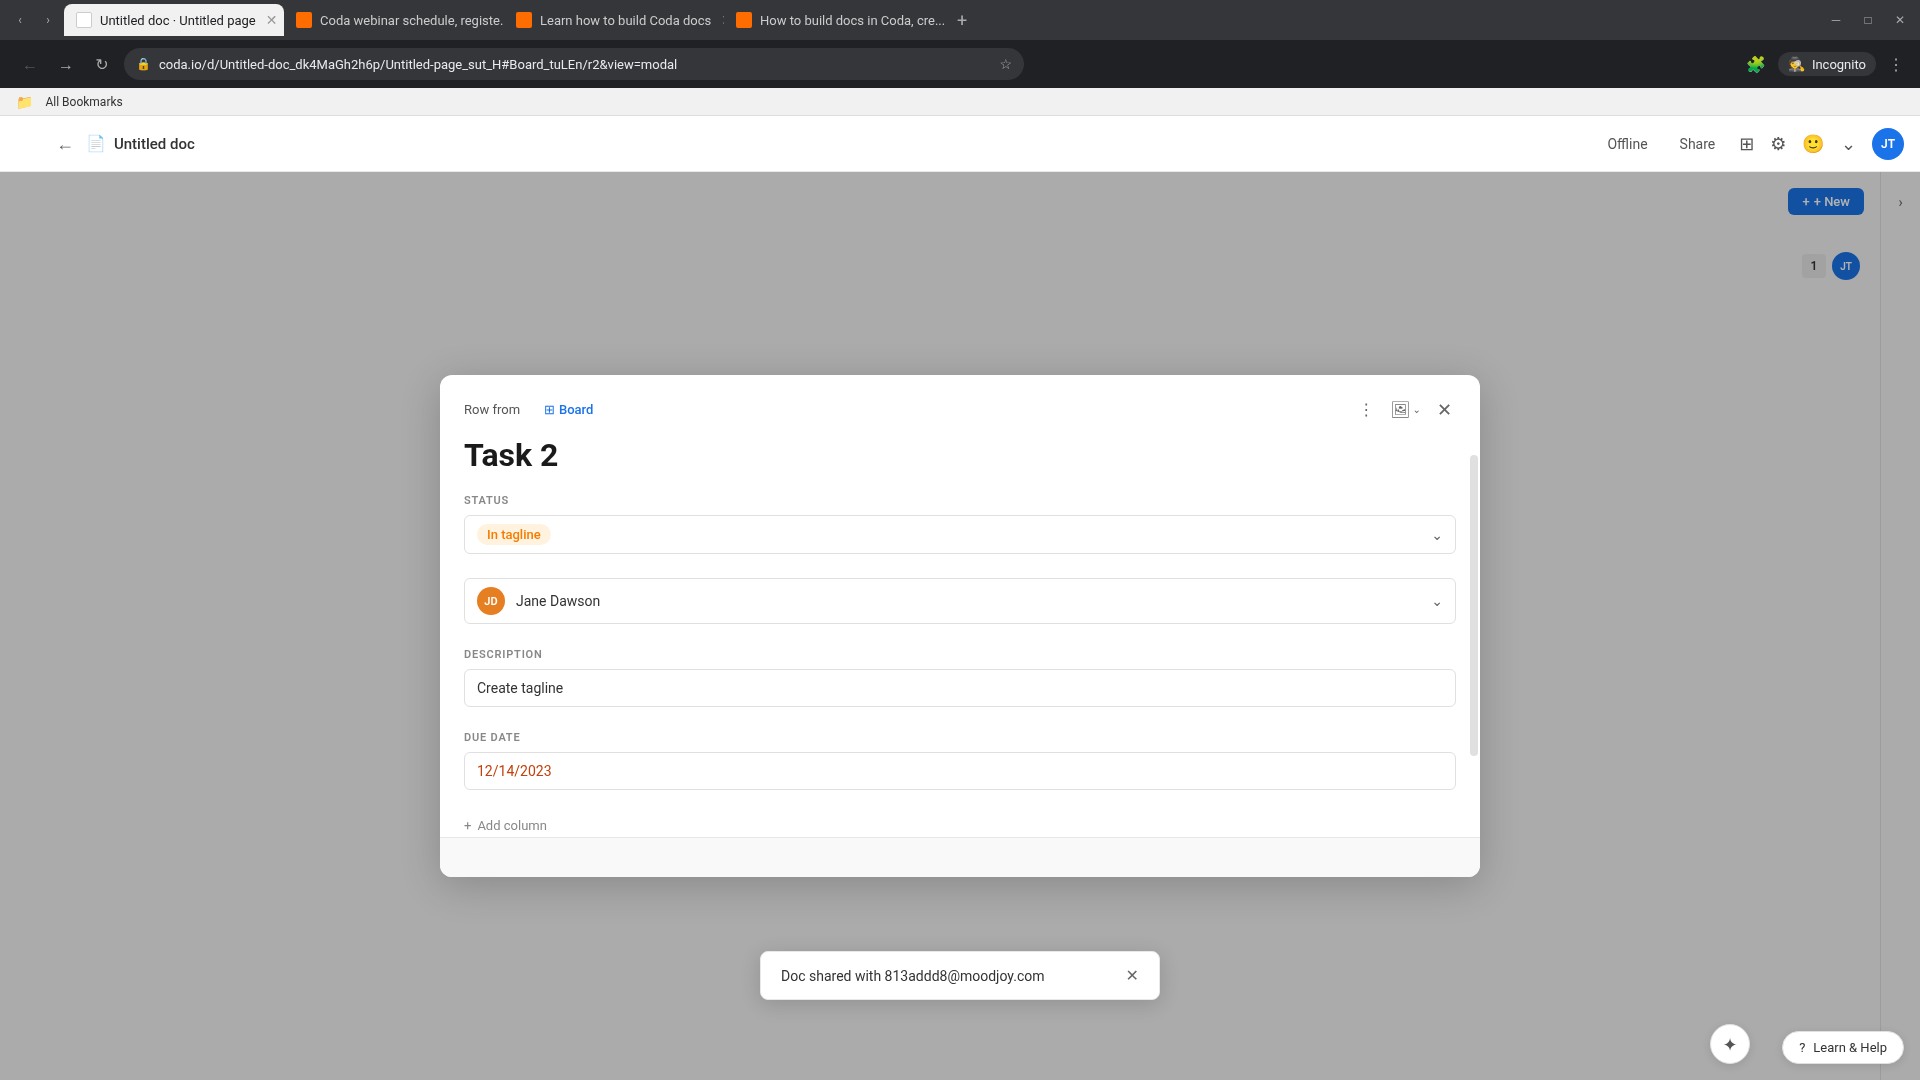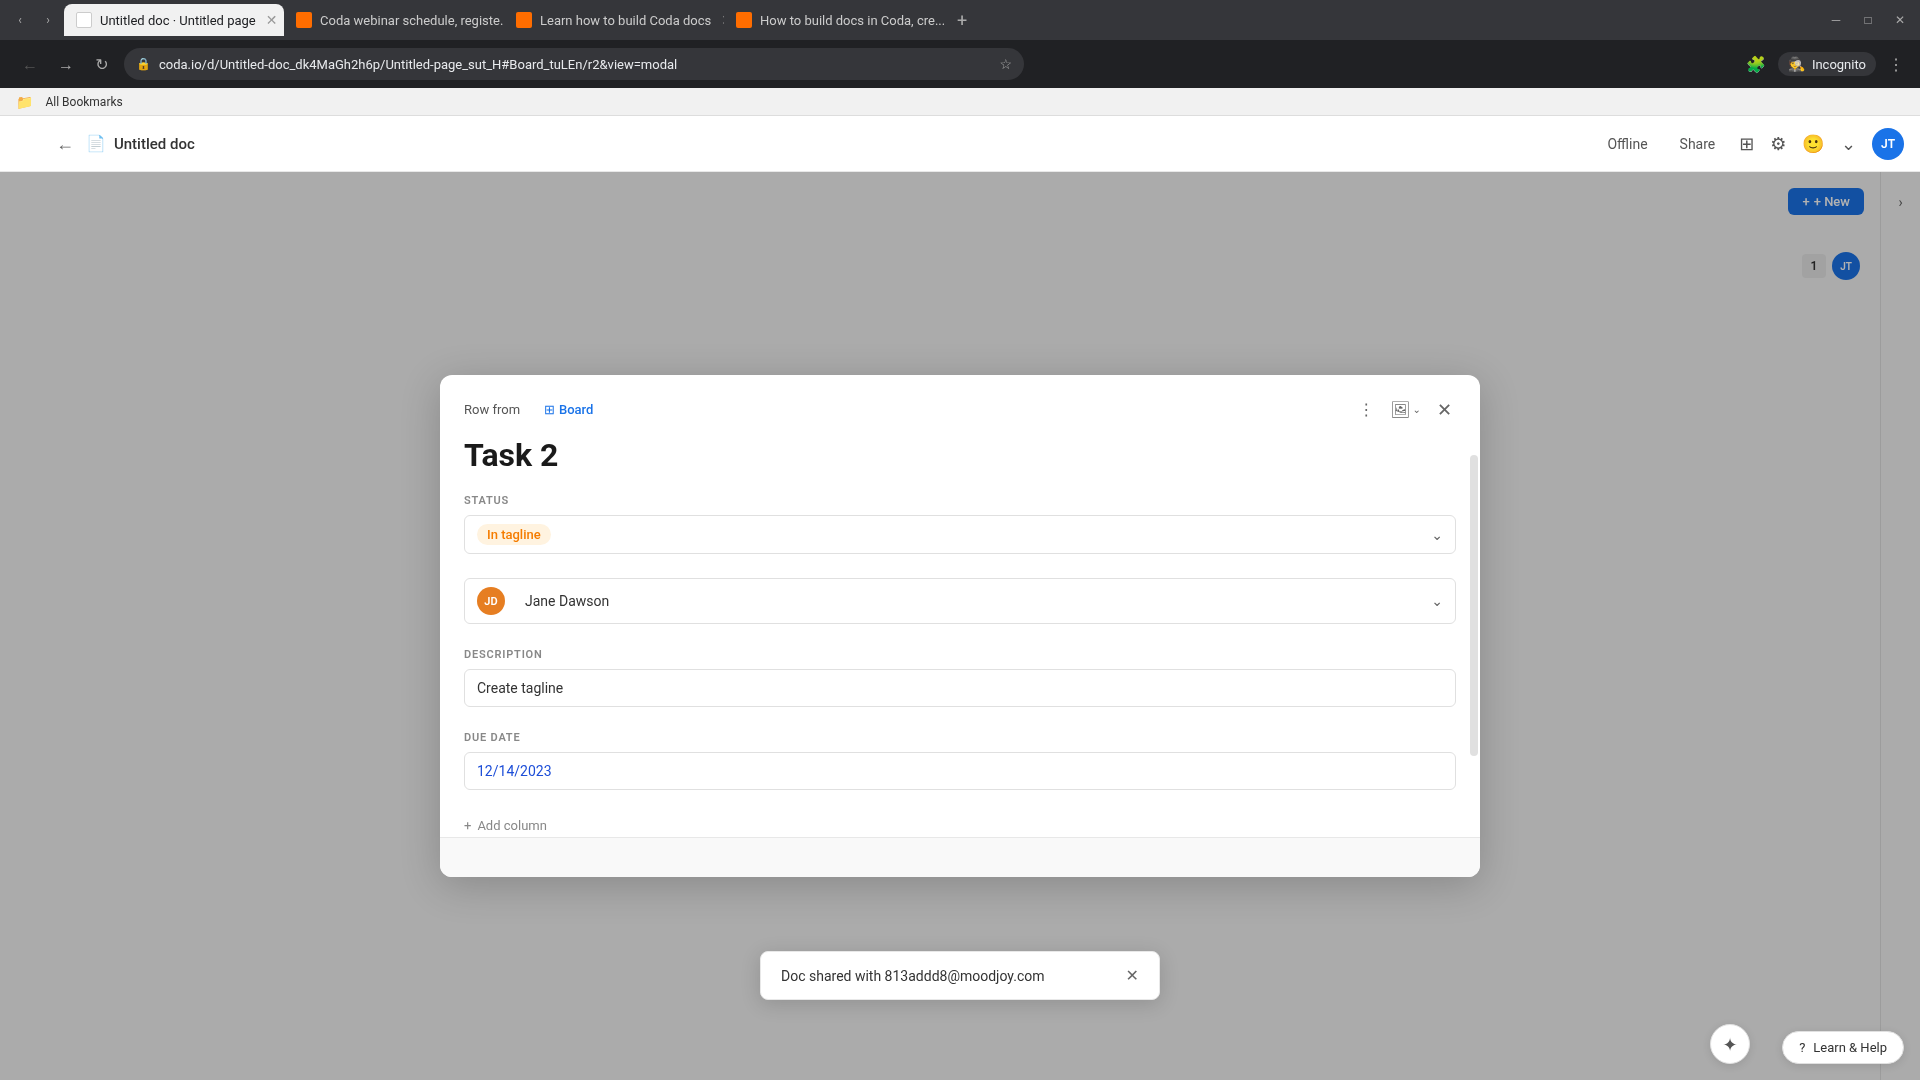--- a/index.html
+++ b/index.html
@@ -532,21 +532,21 @@
 
     .chevron {
       margin-left: auto;
       color: #666;
       font-size: 14px;
     }
 
     .person-field {
       display: flex;
       align-items: center;
-      gap: 20px;
+      gap: 11px;
     }
 
     .person-avatar {
       width: 28px;
       height: 28px;
       border-radius: 50%;
       background: #e67e22;
       color: white;
       font-size: 11px;
       font-weight: 600;
@@ -571,21 +571,21 @@
       background: white;
       cursor: text;
     }
 
     .date-field {
       width: 100%;
       border: 1px solid #e0e0e0;
       border-radius: 6px;
       padding: 10px 12px;
       font-size: 14px;
-      color: #1d4ed8;
+      color: #c2410c;
       background: white;
     }
 
     .add-column-btn {
       display: flex;
       align-items: center;
       gap: 6px;
       color: #888;
       font-size: 13px;
       cursor: pointer;

